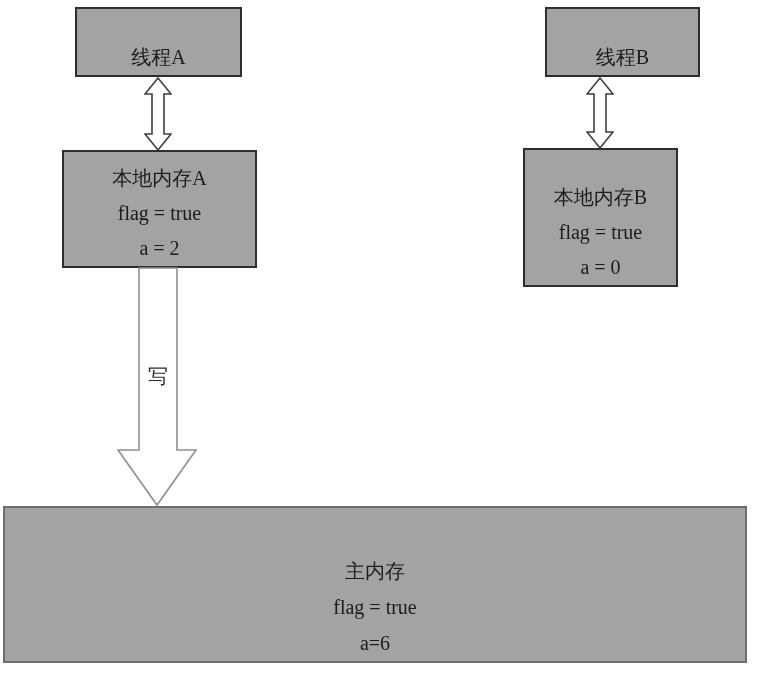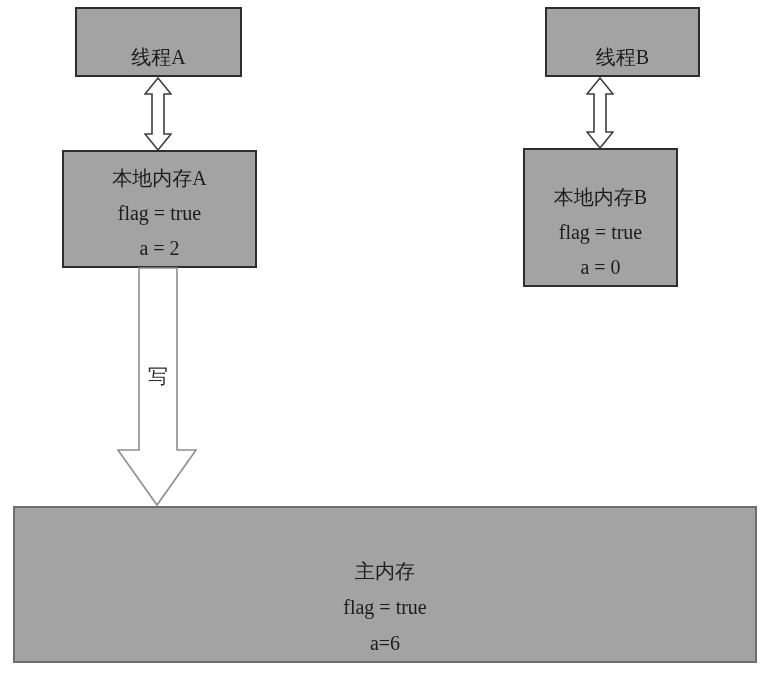--- a/index.html
+++ b/index.html
@@ -27,21 +27,21 @@
     justify-content: flex-end;
     font-size: 20px;
     line-height: 35px;
     text-align: center;
   }
   #thread-a { left: 75px;  top: 7px;   width: 167px; height: 70px; }
   #thread-b { left: 523px; top: 7px;   width: 155px; height: 70px; margin-left: 22px; }
   #local-a  { left: 62px;  top: 150px; width: 195px; height: 118px; }
   #local-b  { left: 523px; top: 148px; width: 155px; height: 139px; }
   #main-memory {
-    left: 13px; top: 506px; width: 744px; height: 157px;
+    left: 3px; top: 506px; width: 744px; height: 157px;
     border: 2px solid #6e6e6e;
     line-height: 36px;
   }
   .arrow-svg {
     position: absolute;
     display: block;
   }
   #arrow-a { left: 144px; top: 77px; }
   #arrow-b { left: 586px; top: 77px; }
   #write-arrow { left: 117px; top: 267px; }

